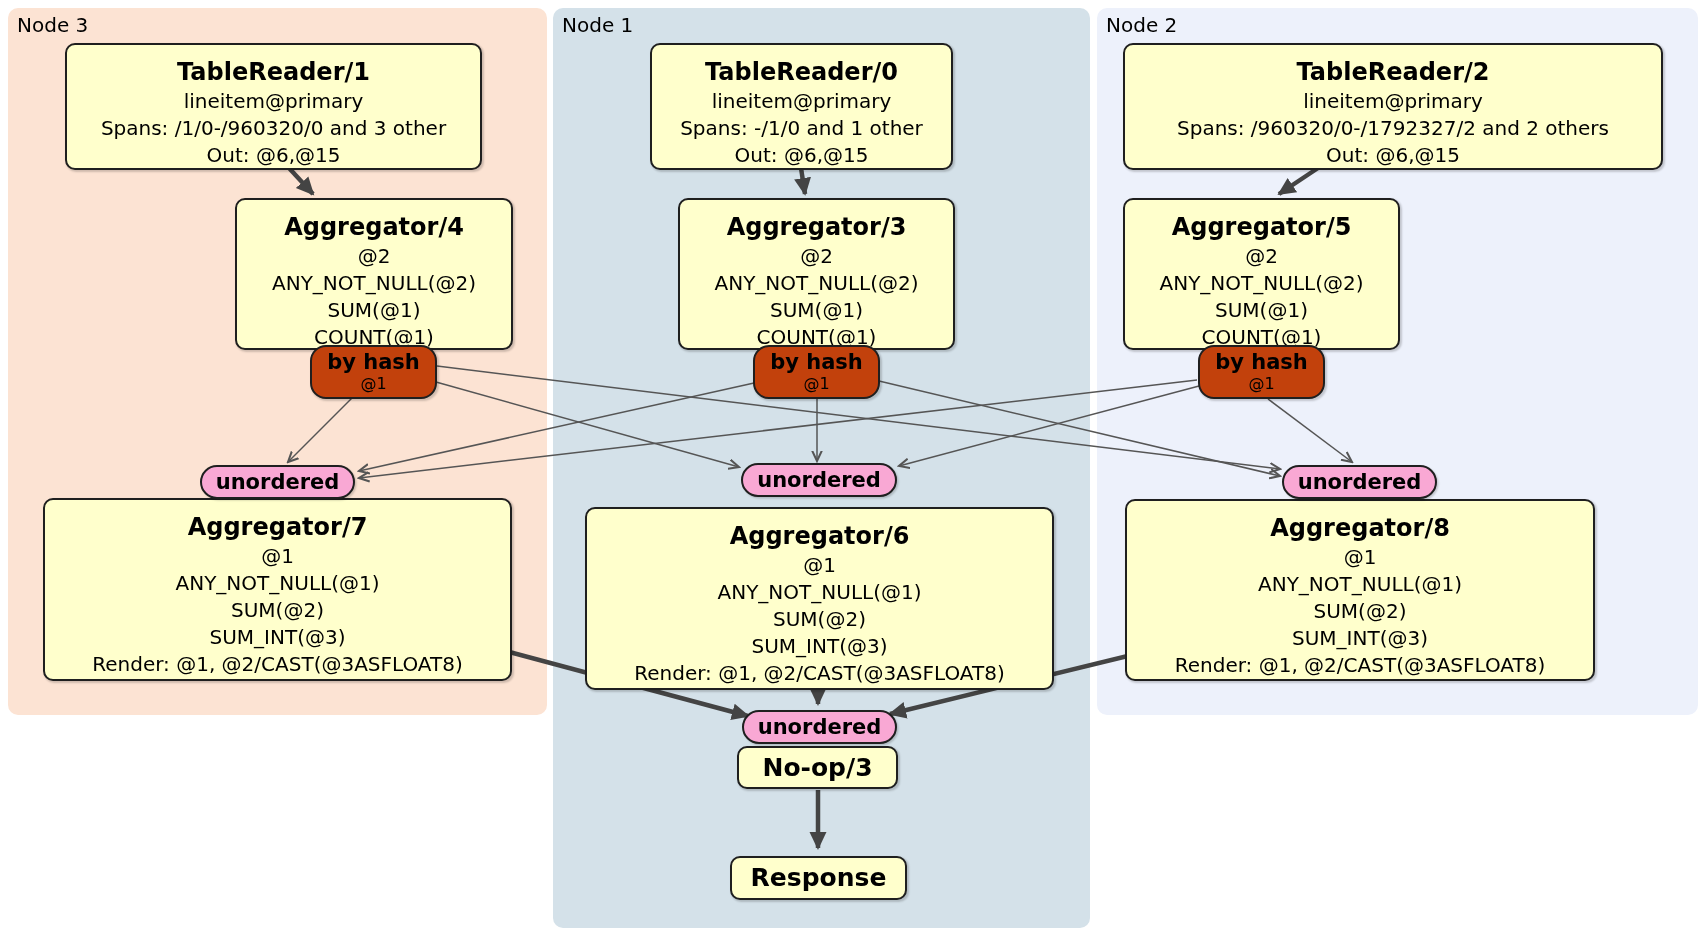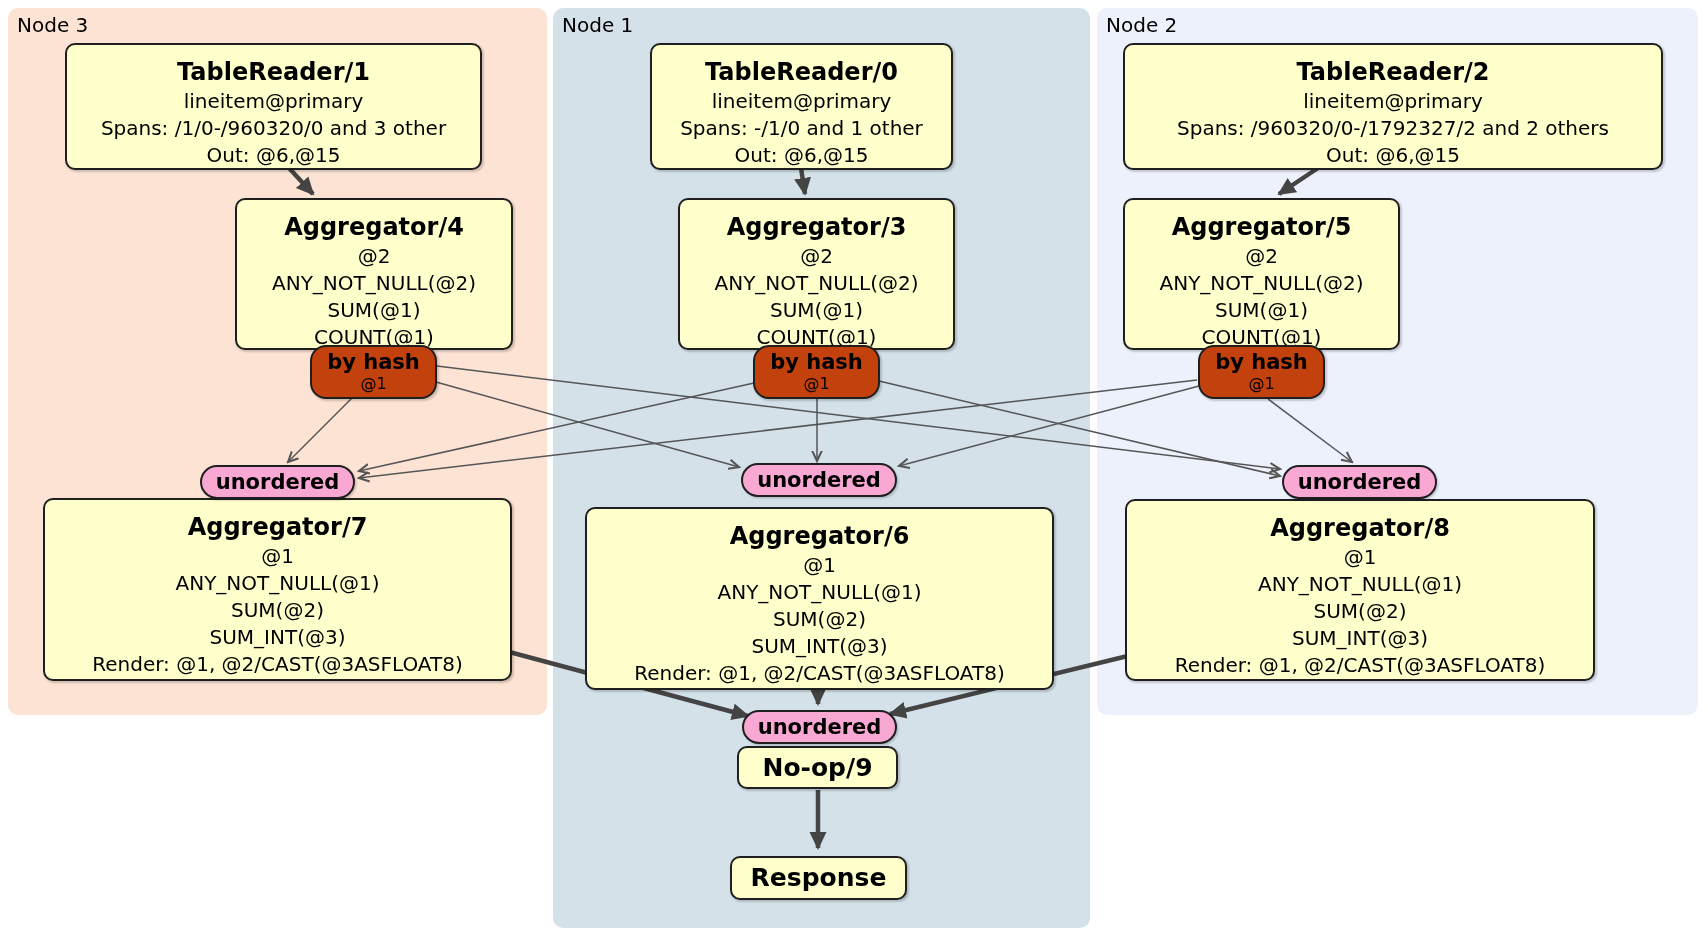--- a/index.html
+++ b/index.html
@@ -160,16 +160,16 @@
   <div class="pbox" style="left:1125px;top:499px;width:470px;height:182px;">
     <div class="title">Aggregator/8</div>
     <div class="line">@1</div>
     <div class="line">ANY_NOT_NULL(@1)</div>
     <div class="line">SUM(@2)</div>
     <div class="line">SUM_INT(@3)</div>
     <div class="line">Render: @1, @2/CAST(@3ASFLOAT8)</div>
   </div>
 
   <div class="sync" style="left:742px;top:710px;width:155px;height:34px;z-index:4;">unordered</div>
-  <div class="termbox" style="left:737px;top:746px;width:161px;height:43px;line-height:39px;">No-op/9</div>
+  <div class="termbox" style="left:737px;top:746px;width:161px;height:43px;line-height:39px;">No-op/3</div>
   <div class="termbox" style="left:730px;top:856px;width:177px;height:44px;line-height:40px;">Response</div>
 
 </div>
 
 </body></html>

